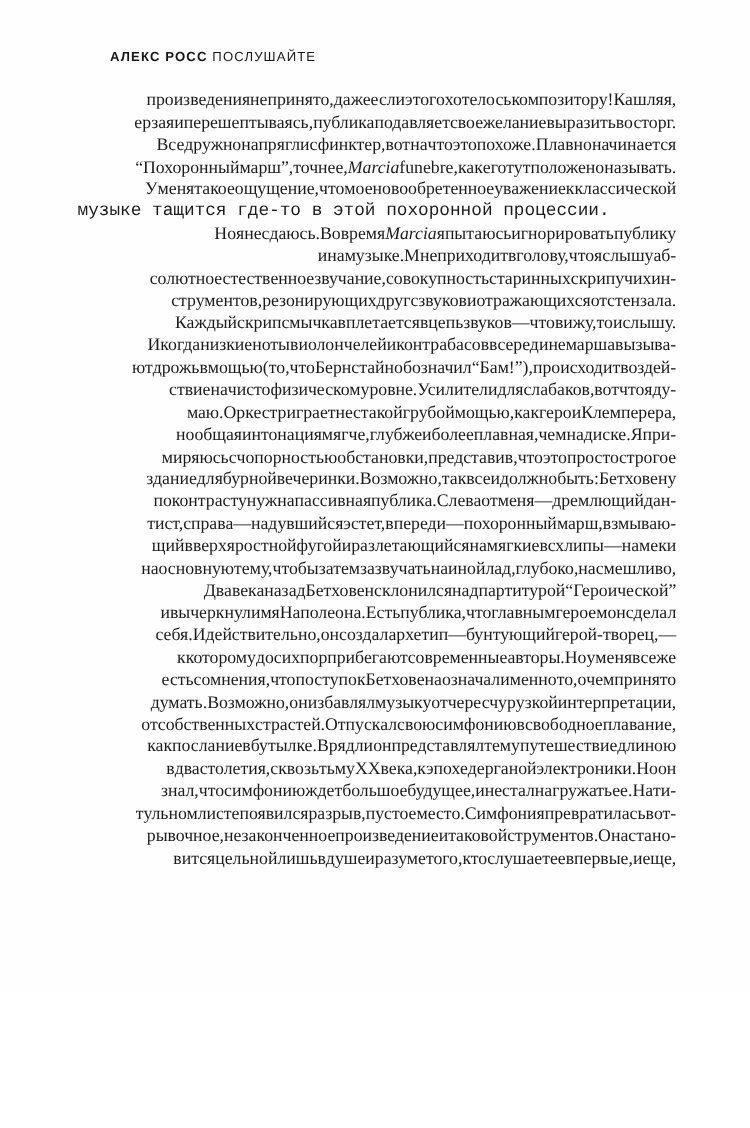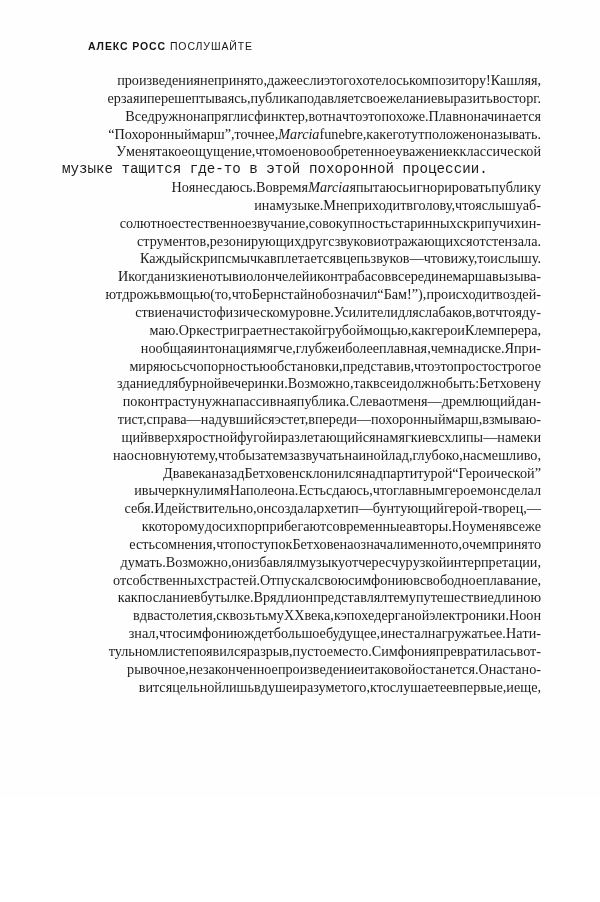--- a/index.html
+++ b/index.html
@@ -94,27 +94,27 @@
       <div class="pline just"><span class="w">ствие</span><span class="w">на</span><span class="w">чисто</span><span class="w">физическом</span><span class="w">уровне.</span><span class="w">Усилители</span><span class="w">для</span><span class="w">слабаков,</span><span class="w">вот</span><span class="w">что</span><span class="w">я</span><span class="w">ду-</span></div>
       <div class="pline just"><span class="w">маю.</span><span class="w">Оркестр</span><span class="w">играет</span><span class="w">не</span><span class="w">с</span><span class="w">такой</span><span class="w">грубой</span><span class="w">мощью,</span><span class="w">как</span><span class="w">герои</span><span class="w">Клемперера,</span></div>
       <div class="pline just"><span class="w">но</span><span class="w">общая</span><span class="w">интонация</span><span class="w">мягче,</span><span class="w">глубже</span><span class="w">и</span><span class="w">более</span><span class="w">плавная,</span><span class="w">чем</span><span class="w">на</span><span class="w">диске.</span><span class="w">Я</span><span class="w">при-</span></div>
       <div class="pline just"><span class="w">миряюсь</span><span class="w">с</span><span class="w">чопорностью</span><span class="w">обстановки,</span><span class="w">представив,</span><span class="w">что</span><span class="w">это</span><span class="w">просто</span><span class="w">строгое</span></div>
       <div class="pline just"><span class="w">здание</span><span class="w">для</span><span class="w">бурной</span><span class="w">вечеринки.</span><span class="w">Возможно,</span><span class="w">так</span><span class="w">все</span><span class="w">и</span><span class="w">должно</span><span class="w">быть:</span><span class="w">Бетховену</span></div>
       <div class="pline just"><span class="w">по</span><span class="w">контрасту</span><span class="w">нужна</span><span class="w">пассивная</span><span class="w">публика.</span><span class="w">Слева</span><span class="w">от</span><span class="w">меня</span><span class="w">—</span><span class="w">дремлющий</span><span class="w">дан-</span></div>
       <div class="pline just"><span class="w">тист,</span><span class="w">справа</span><span class="w">—</span><span class="w">надувшийся</span><span class="w">эстет,</span><span class="w">впереди</span><span class="w">—</span><span class="w">похоронный</span><span class="w">марш,</span><span class="w">взмываю-</span></div>
       <div class="pline just"><span class="w">щий</span><span class="w">вверх</span><span class="w">яростной</span><span class="w">фугой</span><span class="w">и</span><span class="w">разлетающийся</span><span class="w">на</span><span class="w">мягкие</span><span class="w">всхлипы</span><span class="w">—</span><span class="w">намеки</span></div>
       <div class="pline just"><span class="w">на</span><span class="w">основную</span><span class="w">тему,</span><span class="w">чтобы</span><span class="w">затем</span><span class="w">зазвучать</span><span class="w">на</span><span class="w">иной</span><span class="w">лад,</span><span class="w">глубоко,</span><span class="w">насмешливо,</span></div>
       <div class="pline just"><span class="w ind"></span><span class="w">Два</span><span class="w">века</span><span class="w">назад</span><span class="w">Бетховен</span><span class="w">склонился</span><span class="w">над</span><span class="w">партитурой</span><span class="w">“Героической”</span></div>
-      <div class="pline just"><span class="w">и</span><span class="w">вычеркнул</span><span class="w">имя</span><span class="w">Наполеона.</span><span class="w">Есть</span><span class="w">сдаюсь,</span><span class="w">что</span><span class="w">главным</span><span class="w">героем</span><span class="w">он</span><span class="w">сделал</span></div>
+      <div class="pline just"><span class="w">и</span><span class="w">вычеркнул</span><span class="w">имя</span><span class="w">Наполеона.</span><span class="w">Есть</span><span class="w">публика,</span><span class="w">что</span><span class="w">главным</span><span class="w">героем</span><span class="w">он</span><span class="w">сделал</span></div>
       <div class="pline just"><span class="w">себя.</span><span class="w">И</span><span class="w">действительно,</span><span class="w">он</span><span class="w">создал</span><span class="w">архетип</span><span class="w">—</span><span class="w">бунтующий</span><span class="w">герой-творец,</span><span class="w">—</span></div>
       <div class="pline just"><span class="w">к</span><span class="w">которому</span><span class="w">до</span><span class="w">сих</span><span class="w">пор</span><span class="w">прибегают</span><span class="w">современные</span><span class="w">авторы.</span><span class="w">Но</span><span class="w">у</span><span class="w">меня</span><span class="w">все</span><span class="w">же</span></div>
       <div class="pline just"><span class="w">есть</span><span class="w">сомнения,</span><span class="w">что</span><span class="w">поступок</span><span class="w">Бетховена</span><span class="w">означал</span><span class="w">именно</span><span class="w">то,</span><span class="w">о</span><span class="w">чем</span><span class="w">принято</span></div>
       <div class="pline just"><span class="w">думать.</span><span class="w">Возможно,</span><span class="w">он</span><span class="w">избавлял</span><span class="w">музыку</span><span class="w">от</span><span class="w">чересчур</span><span class="w">узкой</span><span class="w">интерпретации,</span></div>
       <div class="pline just"><span class="w">от</span><span class="w">собственных</span><span class="w">страстей.</span><span class="w">Отпускал</span><span class="w">свою</span><span class="w">симфонию</span><span class="w">в</span><span class="w">свободное</span><span class="w">плавание,</span></div>
       <div class="pline just"><span class="w">как</span><span class="w">послание</span><span class="w">в</span><span class="w">бутылке.</span><span class="w">Вряд</span><span class="w">ли</span><span class="w">он</span><span class="w">представлял</span><span class="w">тему</span><span class="w">путешествие</span><span class="w">длиною</span></div>
       <div class="pline just"><span class="w">в</span><span class="w">два</span><span class="w">столетия,</span><span class="w">сквозь</span><span class="w">тьму</span><span class="w">XX</span><span class="w">века,</span><span class="w">к</span><span class="w">эпохе</span><span class="w">дерганой</span><span class="w">электроники.</span><span class="w">Но</span><span class="w">он</span></div>
       <div class="pline just"><span class="w">знал,</span><span class="w">что</span><span class="w">симфонию</span><span class="w">ждет</span><span class="w">большое</span><span class="w">будущее,</span><span class="w">и</span><span class="w">не</span><span class="w">стал</span><span class="w">нагружать</span><span class="w">ее.</span><span class="w">На</span><span class="w">ти-</span></div>
       <div class="pline just"><span class="w">тульном</span><span class="w">листе</span><span class="w">появился</span><span class="w">разрыв,</span><span class="w">пустое</span><span class="w">место.</span><span class="w">Симфония</span><span class="w">превратилась</span><span class="w">в</span><span class="w">от-</span></div>
-      <div class="pline just"><span class="w">рывочное,</span><span class="w">незаконченное</span><span class="w">произведение</span><span class="w">и</span><span class="w">таковой</span><span class="w">останется.</span><span class="w">Она</span><span class="w">стано-</span></div>
+      <div class="pline just"><span class="w">рывочное,</span><span class="w">незаконченное</span><span class="w">произведение</span><span class="w">и</span><span class="w">таковой</span><span class="w">струментов.</span><span class="w">Она</span><span class="w">стано-</span></div>
       <div class="pline just"><span class="w">вится</span><span class="w">цельной</span><span class="w">лишь</span><span class="w">в</span><span class="w">душе</span><span class="w">и</span><span class="w">разуме</span><span class="w">того,</span><span class="w">кто</span><span class="w">слушает</span><span class="w">ее</span><span class="w">впервые,</span><span class="w">и</span><span class="w">еще,</span></div>
     </div>
 
 </div>
 
 </body></html>

